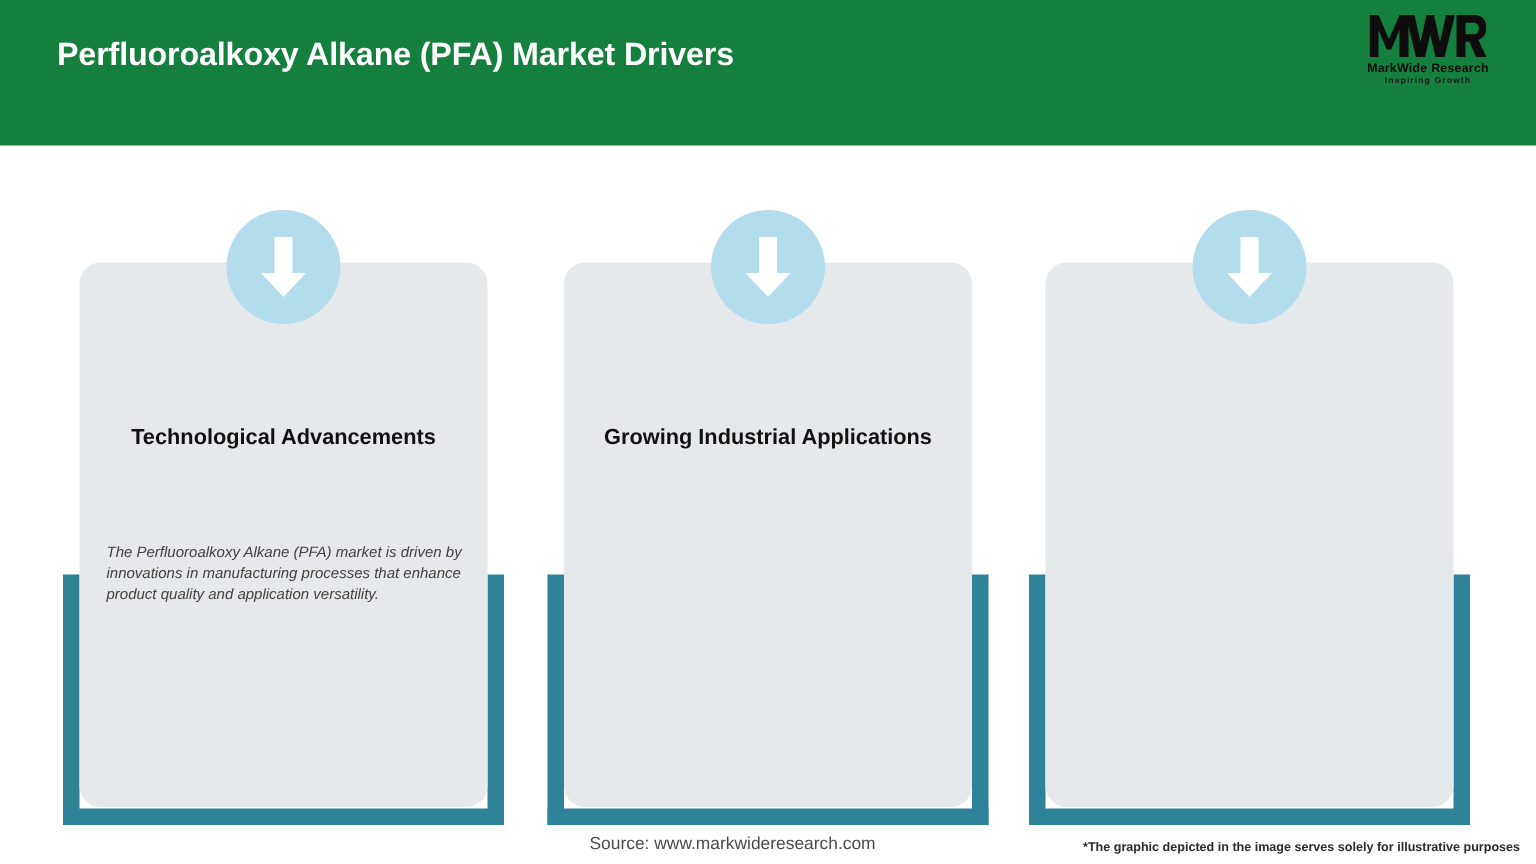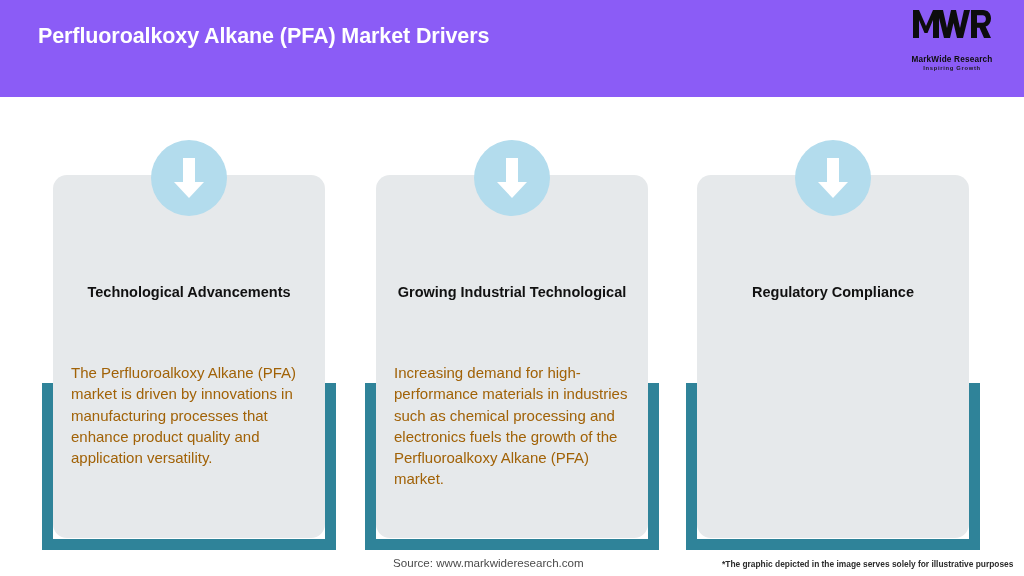--- a/index.html
+++ b/index.html
@@ -15,21 +15,21 @@
     position: relative;
   }
 
   
   .header {
     position: absolute;
     left: 0;
     top: 0;
     width: 1024px;
     height: 97px;
-    background: #8b5cf6;
+    background: #15803d;
   }
   .header-title {
     position: absolute;
     left: 38px;
     top: 24px;
     font-size: 21.5px;
     font-weight: bold;
     color: #ffffff;
     letter-spacing: -0.1px;
     white-space: nowrap;
@@ -47,21 +47,21 @@
   .logo-mark {
     display: block;
     margin: 0 auto;
   }
   .logo-name {
     display: block;
     font-size: 8.2px;
     font-weight: bold;
     color: #0d0d0d;
     letter-spacing: 0.2px;
-    margin-top: 15px;
+    margin-top: 1px;
     white-space: nowrap;
   }
   .logo-tag {
     display: block;
     font-size: 5.8px;
     font-weight: bold;
     color: #1a1a1a;
     letter-spacing: 0.7px;
     margin-top: 1px;
     white-space: nowrap;
@@ -134,24 +134,25 @@
     font-weight: bold;
     color: #111111;
     line-height: 1.45;
   }
 
   .card-body {
     position: absolute;
     left: 18px;
     right: 14px;
     top: 187px;
-    font-size: 15px;
-    color: #a16207;
+    font-size: 10px;
+    color: #404040;
     line-height: 1.42;
     text-align: left;
+    font-style: italic;
   }
 
   
   .footer-source {
     position: absolute;
     left: 393px;
     top: 556px;
     font-size: 11.6px;
     font-weight: normal;
     color: #4a4a4a;
@@ -201,34 +202,32 @@
     <div class="icon-circle">
       <svg width="34" height="44" viewBox="0 0 34 44">
         <polygon points="11,2 23,2 23,26 32,26 17,42 2,26 11,26" fill="#ffffff"></polygon>
       </svg>
     </div>
   </div>
 
   <div class="card-group g2">
     <div class="frame"></div>
     <div class="card">
-      <div class="card-title">Growing Industrial Technological</div>
-      <div class="card-body">Increasing demand for high-performance materials in industries such as chemical processing and electronics fuels the growth of the Perfluoroalkoxy Alkane (PFA) market.</div>
+      <div class="card-title">Growing Industrial Applications</div>
     </div>
     <div class="icon-circle">
       <svg width="34" height="44" viewBox="0 0 34 44">
         <polygon points="11,2 23,2 23,26 32,26 17,42 2,26 11,26" fill="#ffffff"></polygon>
       </svg>
     </div>
   </div>
 
   <div class="card-group g3">
     <div class="frame"></div>
     <div class="card">
-      <div class="card-title">Regulatory Compliance</div>
     </div>
     <div class="icon-circle">
       <svg width="34" height="44" viewBox="0 0 34 44">
         <polygon points="11,2 23,2 23,26 32,26 17,42 2,26 11,26" fill="#ffffff"></polygon>
       </svg>
     </div>
   </div>
 
 </div>
 

